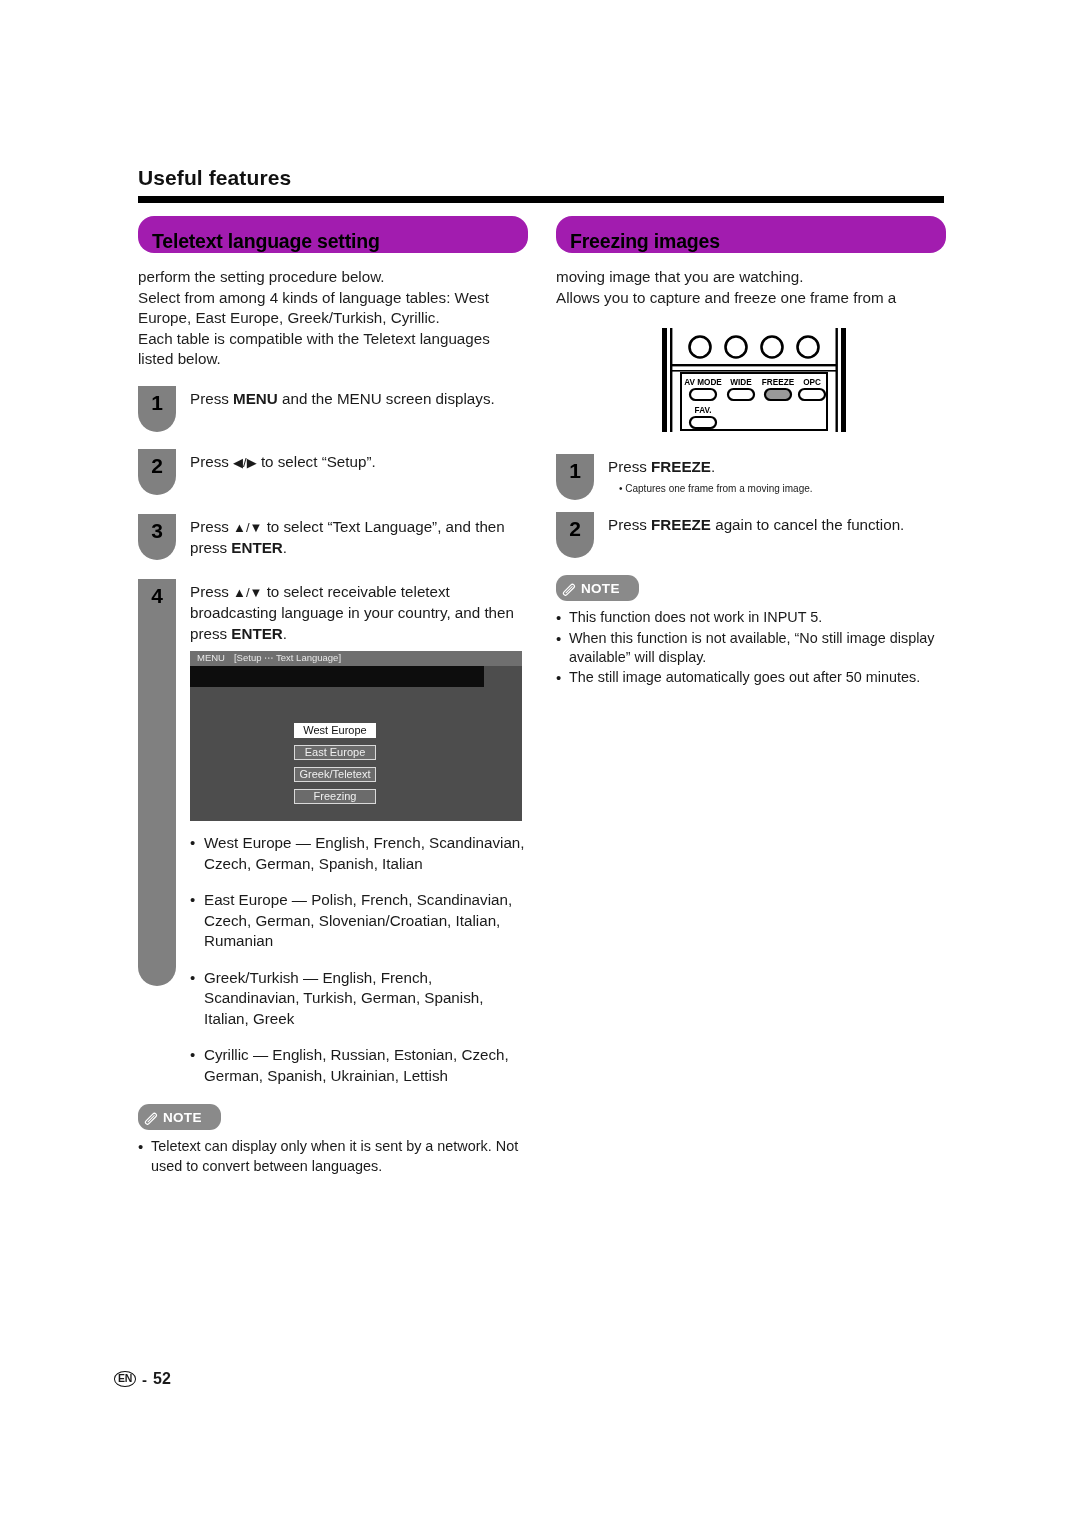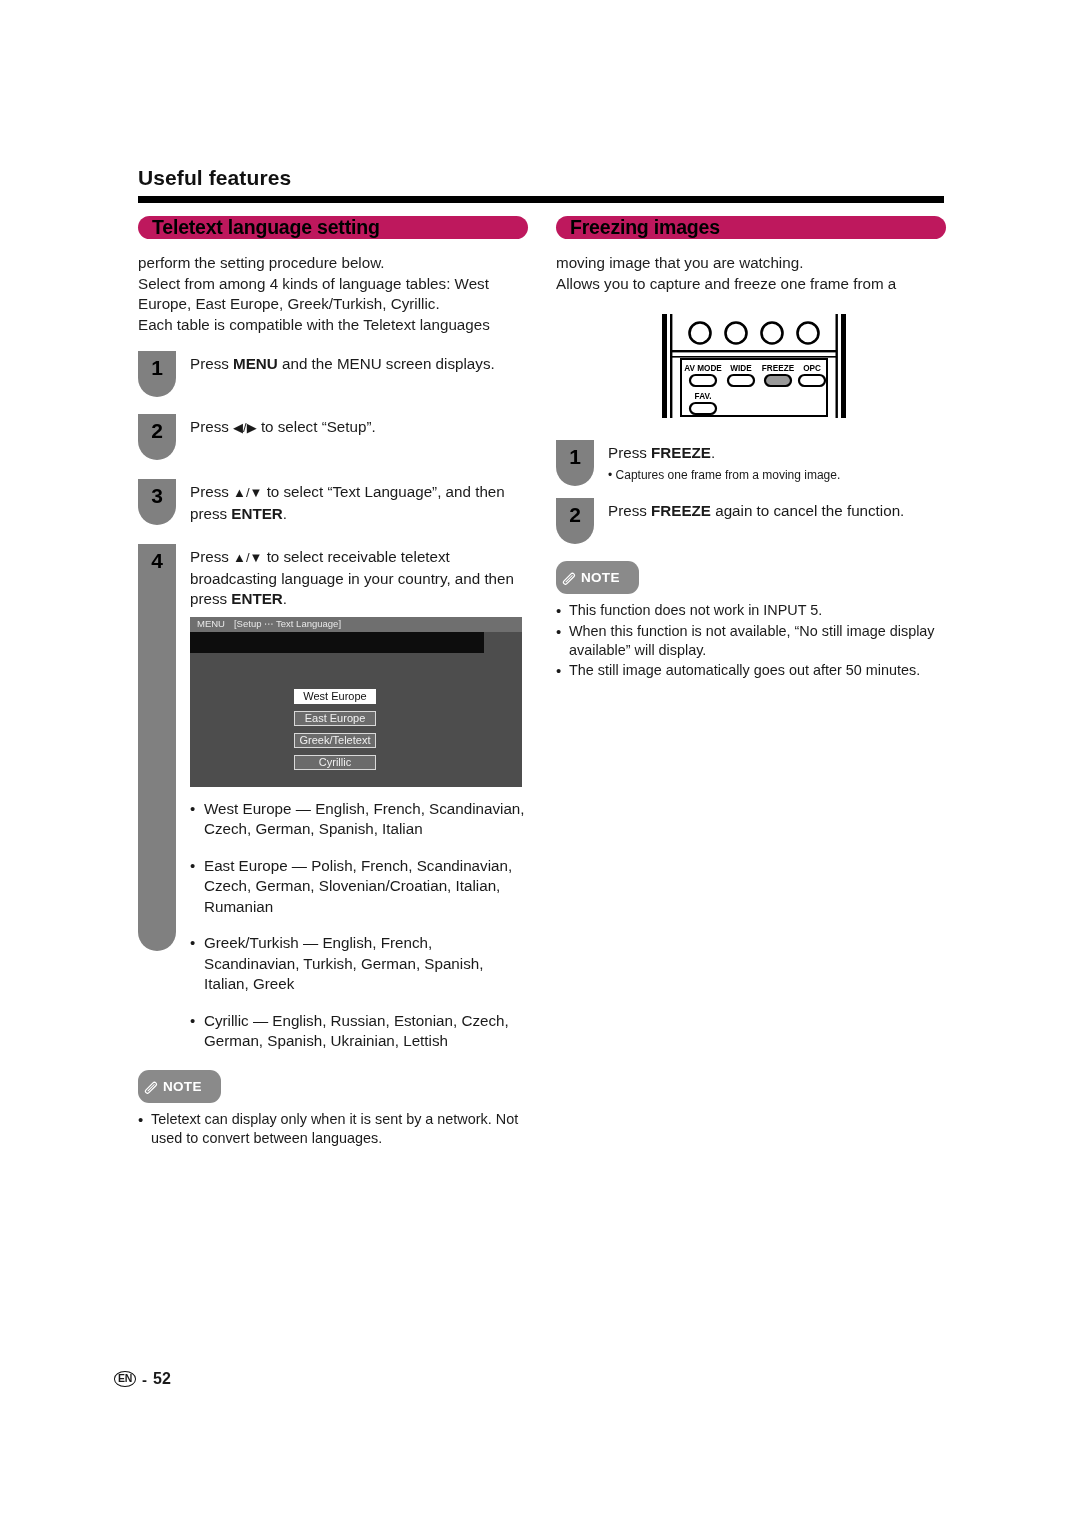--- a/index.html
+++ b/index.html
@@ -50,23 +50,23 @@
   }
   .col-right {
     position: absolute;
     left: 556px;
     top: 216px;
     width: 390px;
   }
 
   
   .section-pill {
-    background: #be185d;
+    background: #a21caf;
     border-radius: 16px;
-    height: 23px;
+    height: 37px;
     display: flex;
     align-items: flex-end;
     padding-left: 14px;
     margin-bottom: 14px;
   }
   .section-pill .title {
     font-size: 19.5px;
     font-weight: bold;
     color: #000;
     letter-spacing: -0.2px;
@@ -109,23 +109,24 @@
   .step-body {
     flex: 1 1 auto;
     font-size: 15.2px;
     line-height: 20.5px;
     padding-top: 3px;
   }
   .step-body b { font-weight: bold; }
   .arrowglyph { font-size: 13px; letter-spacing: 0px; }
 
   .substep {
-    font-size: 12px;
+    font-size: 10px;
     line-height: 18px;
     margin-top: 2px;
+    margin-left: 11px;
   }
 
   
   .osd {
     margin-top: 7px;
     width: 332px;
   }
   .osd-bar {
     background: #6f6f6f;
     height: 15px;
@@ -187,21 +188,21 @@
     font-size: 15px;
     line-height: 20.5px;
   }
   .bullet-text { flex: 1 1 auto; }
 
   
   .note-block { margin-top: 12px; }
   .note-badge {
     background: #8a8a8a;
     border-radius: 11px;
-    height: 33px;
+    height: 26px;
     width: 83px;
     display: flex;
     align-items: center;
     gap: 4px;
     padding-left: 6px;
     margin-bottom: 7px;
   }
   .note-badge .note-label {
     font-size: 13.5px;
     font-weight: bold;
@@ -251,20 +252,21 @@
 
     <div class="section-pill">
       <span class="title">Teletext language setting</span>
     </div>
 
     <div class="intro">
       <p>perform the setting procedure below.</p>
       <p>Select from among 4 kinds of language tables: West</p>
       <p>Europe, East Europe, Greek/Turkish, Cyrillic.</p>
       <p>Each table is compatible with the Teletext languages</p>
+      <p>listed below.</p>
     </div>
 
     <div class="steps">
 
       <div class="step">
         <div class="step-badge">1</div>
         <div class="step-body">
           <span>Press </span><b>MENU</b><span> and the MENU screen displays.</span>
         </div>
       </div>
@@ -293,21 +295,21 @@
             <div class="osd-bar">
               <span>MENU</span>
               <span>[Setup ⋯ Text Language]</span>
             </div>
             <div class="osd-screen">
               <div class="osd-topband"></div>
               <div class="osd-items">
                 <div class="osd-item selected">West Europe</div>
                 <div class="osd-item">East Europe</div>
                 <div class="osd-item">Greek/Teletext</div>
-                <div class="osd-item">Cyrillic</div>
+                <div class="osd-item">Freezing</div>
               </div>
             </div>
           </div>
 
           
           <div class="bullets">
             <div class="bullet-row">
               <span class="bullet-dot">•</span>
               <span class="bullet-text">West Europe — English, French, Scandinavian, Czech, German, Spanish, Italian</span>
             </div>

